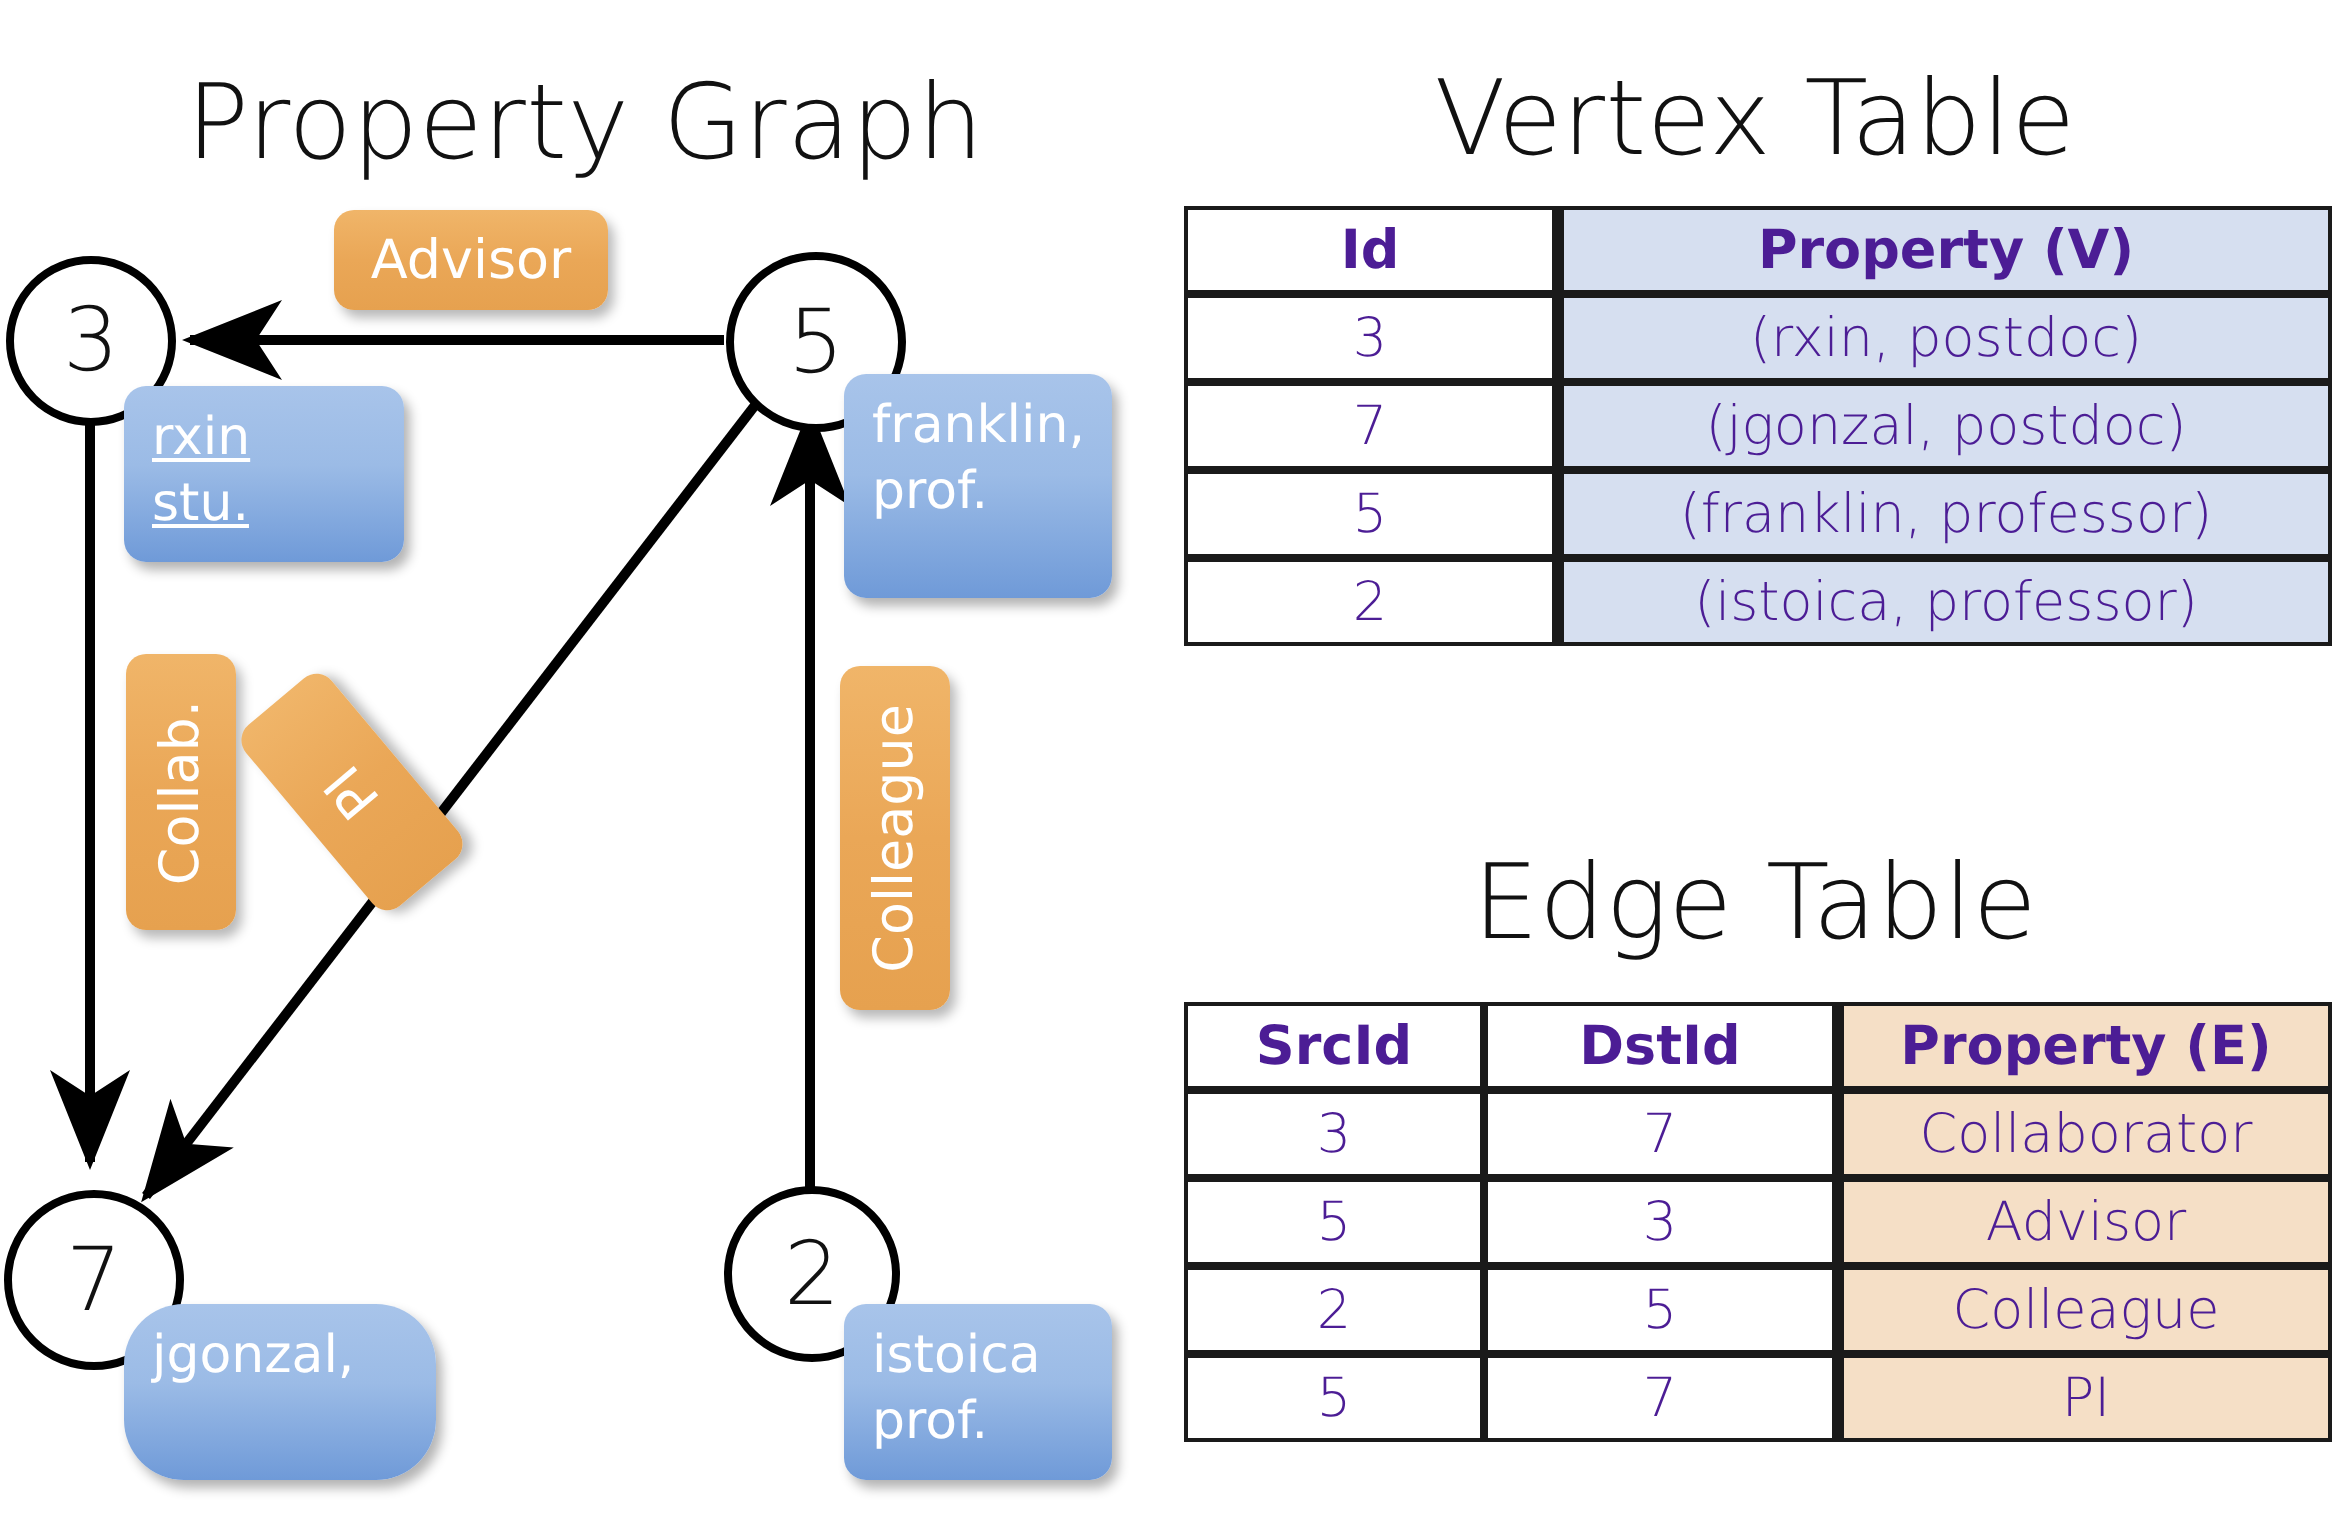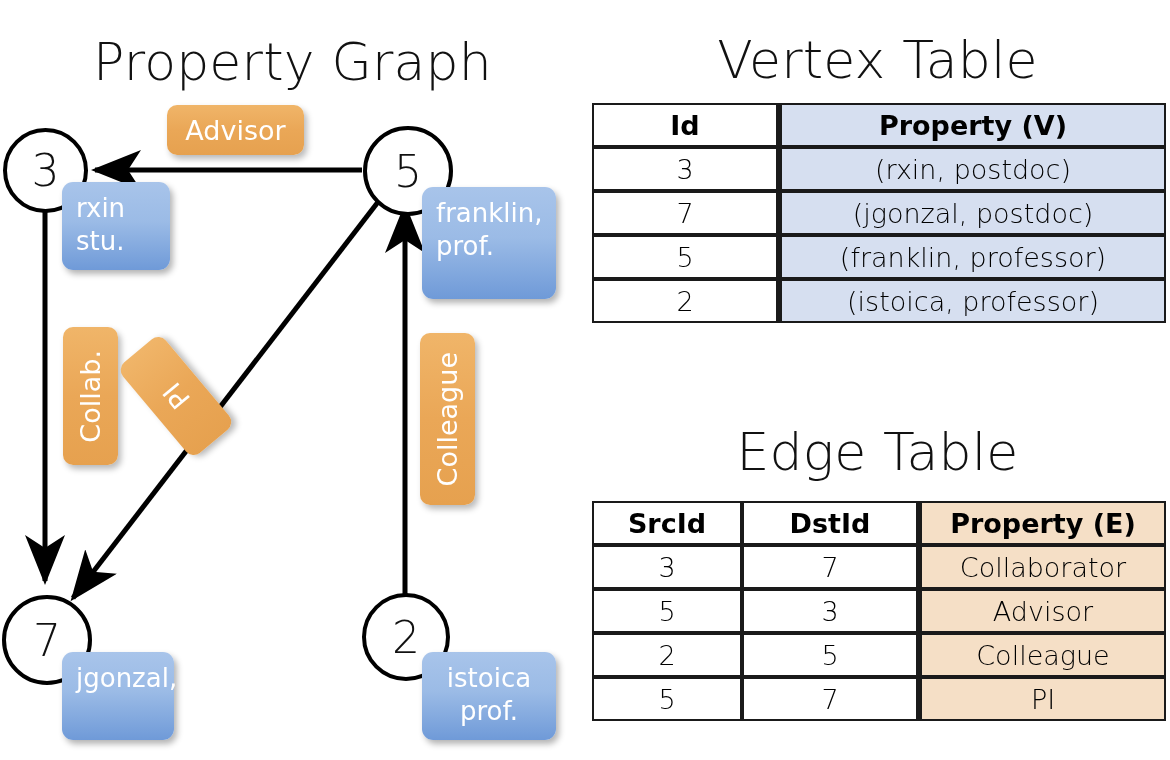--- a/index.html
+++ b/index.html
@@ -73,21 +73,21 @@
   }
   .vert-text{writing-mode:vertical-rl;text-orientation:mixed;transform:rotate(180deg);}
 
   
   .tbl{position:absolute;border-collapse:separate;border-spacing:0;}
   .tbl td{
     border:2px solid #1a1a1a;
     font-family:"DejaVu Sans", sans-serif;
     font-weight:300;
     font-size:27px;
-    color:#000000;
+    color:#4c1d95;
     text-align:center;
     height:44px;
     padding:0 4px;
     background:#ffffff;
     box-sizing:border-box;
   }
   .tbl td.hdr{font-weight:700;}
   .tbl td.sep{border-left-width:4px;text-align:center;}
 
   #vertex-table{left:592px;top:103px;}
@@ -132,32 +132,32 @@
     <div class="node-circle" style="left:363px;top:40px;width:90px;height:90px;">
       <span>5</span>
     </div>
     <div class="node-circle" style="left:2px;top:509px;width:90px;height:90px;">
       <span>7</span>
     </div>
     <div class="node-circle" style="left:362px;top:507px;width:88px;height:88px;">
       <span>2</span>
     </div>
 
-    <div class="prop-box" style="left:62px;top:96px;width:108px;height:88px;">
+    <div class="prop-box" style="left:62px;top:107px;width:140px;height:88px;text-decoration:underline;">
       <div>rxin</div>
       <div>stu.</div>
     </div>
     <div class="prop-box" style="left:422px;top:101px;width:134px;height:112px;">
       <div>franklin,</div>
       <div>prof.</div>
     </div>
-    <div class="prop-box" style="left:62px;top:566px;width:112px;height:88px;">
+    <div class="prop-box" style="left:62px;top:566px;width:156px;height:88px;border-radius:30px;">
       <div>jgonzal,</div>
     </div>
-    <div class="prop-box" style="left:422px;top:566px;width:134px;height:88px;text-align:center;">
+    <div class="prop-box" style="left:422px;top:566px;width:134px;height:88px;">
       <div>istoica</div>
       <div>prof.</div>
     </div>
 
     <div class="edge-label" style="left:167px;top:19px;width:137px;height:50px;">
       <span>Advisor</span>
     </div>
 
     <div class="edge-label" style="left:63px;top:241px;width:55px;height:138px;">
       <span class="vert-text">Collab.</span>

